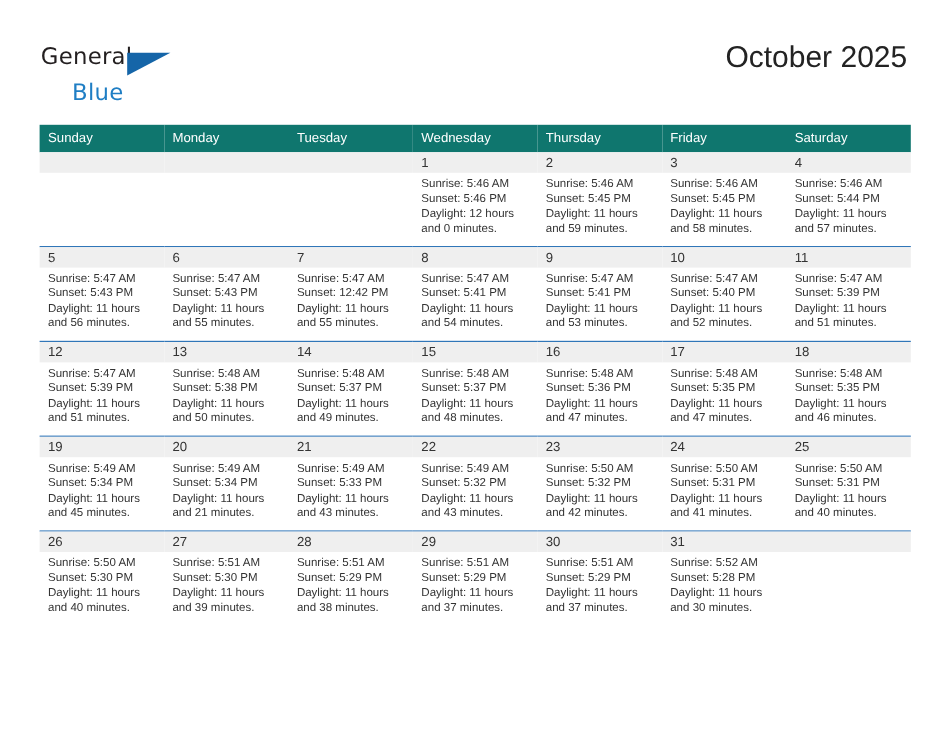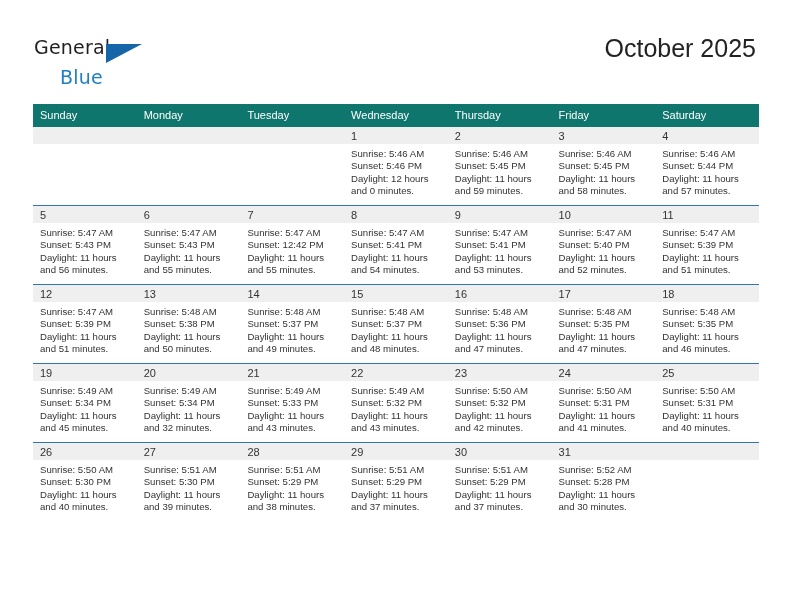--- a/index.html
+++ b/index.html
@@ -397,21 +397,21 @@
               </div>
             </div>
           </td>
           <td>
             <div class="cell">
               <div class="daynum-band">20</div>
               <div class="cell-body">
                 <div>Sunrise: 5:49 AM</div>
                 <div>Sunset: 5:34 PM</div>
                 <div>Daylight: 11 hours</div>
-                <div>and 32 minutes.</div>
+                <div>and 21 minutes.</div>
               </div>
             </div>
           </td>
           <td>
             <div class="cell">
               <div class="daynum-band">21</div>
               <div class="cell-body">
                 <div>Sunrise: 5:49 AM</div>
                 <div>Sunset: 5:33 PM</div>
                 <div>Daylight: 11 hours</div>

